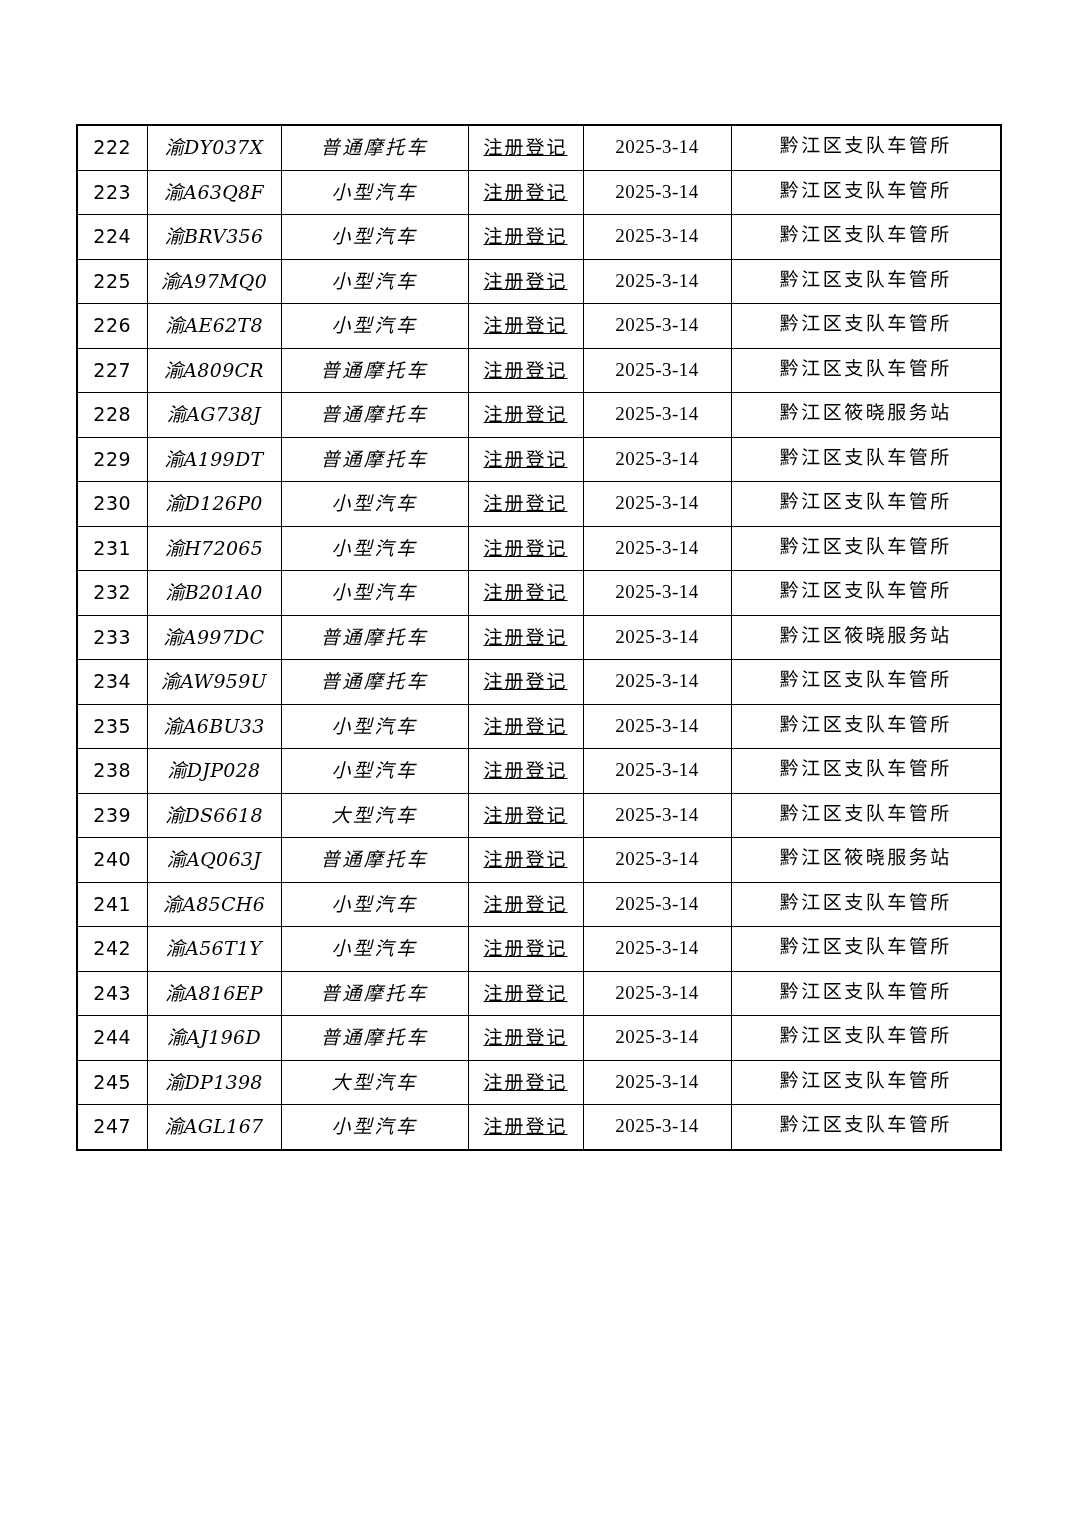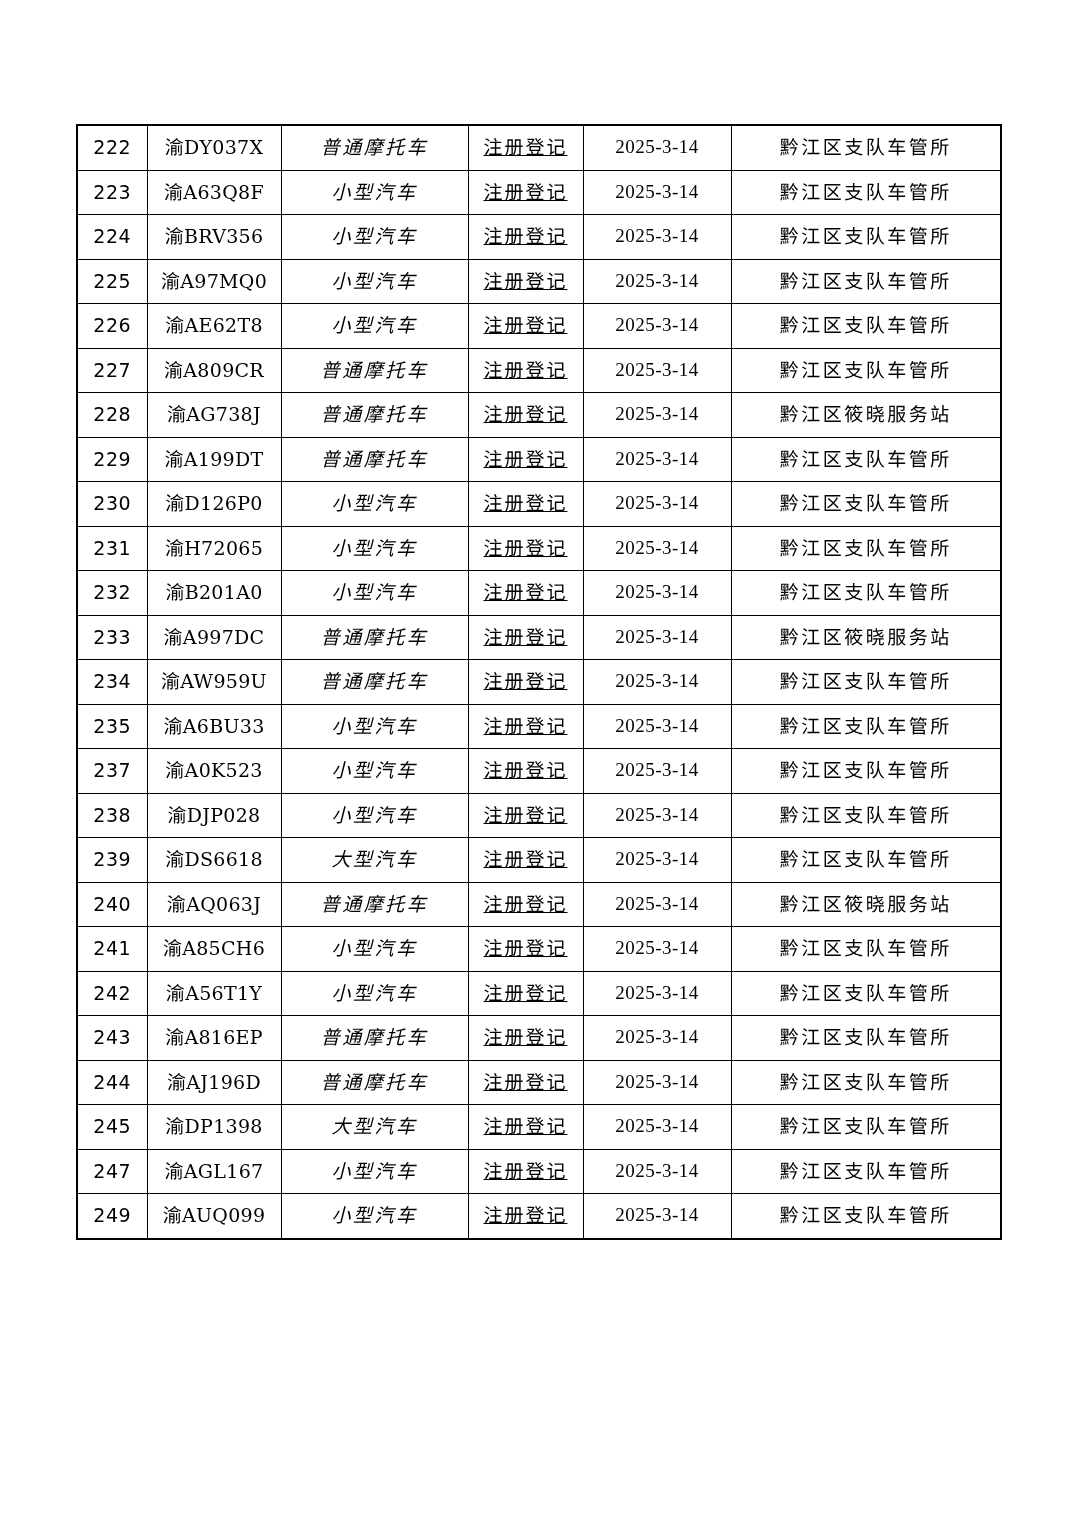--- a/index.html
+++ b/index.html
@@ -59,40 +59,42 @@
 
   td.cell-index {
     font-family: "DejaVu Sans", "Liberation Sans", sans-serif;
     font-size: 19px;
     letter-spacing: 0.5px;
   }
 
   td.cell-plate {
     font-size: 19px;
     letter-spacing: 0.3px;
+    font-style: italic;
   }
 
   td.cell-type {
     letter-spacing: 2.5px;
     font-style: italic;
   }
 
   td.cell-business {
     letter-spacing: 2px;
     text-decoration: underline;
   }
 
   td.cell-date {
     font-family: Liberation Serif, serif;
     font-size: 19px;
     letter-spacing: 0.5px;
   }
 
   td.cell-office {
     letter-spacing: 2.5px;
+    font-family: Liberation Mono, monospace;
   }
 </style>
 </head>
 <body>
 
 <div class="page">
   <div class="table-wrap">
     <table class="registry">
       <colgroup>
         <col class="c-index">
@@ -209,28 +211,20 @@
           </tr>
           <tr>
             <td class="cell-index">235</td>
             <td class="cell-plate">渝A6BU33</td>
             <td class="cell-type">小型汽车</td>
             <td class="cell-business">注册登记</td>
             <td class="cell-date">2025-3-14</td>
             <td class="cell-office">黔江区支队车管所</td>
           </tr>
           <tr>
-            <td class="cell-index">237</td>
-            <td class="cell-plate">渝A0K523</td>
-            <td class="cell-type">小型汽车</td>
-            <td class="cell-business">注册登记</td>
-            <td class="cell-date">2025-3-14</td>
-            <td class="cell-office">黔江区支队车管所</td>
-          </tr>
-          <tr>
             <td class="cell-index">238</td>
             <td class="cell-plate">渝DJP028</td>
             <td class="cell-type">小型汽车</td>
             <td class="cell-business">注册登记</td>
             <td class="cell-date">2025-3-14</td>
             <td class="cell-office">黔江区支队车管所</td>
           </tr>
           <tr>
             <td class="cell-index">239</td>
             <td class="cell-plate">渝DS6618</td>
@@ -283,28 +277,20 @@
             <td class="cell-index">245</td>
             <td class="cell-plate">渝DP1398</td>
             <td class="cell-type">大型汽车</td>
             <td class="cell-business">注册登记</td>
             <td class="cell-date">2025-3-14</td>
             <td class="cell-office">黔江区支队车管所</td>
           </tr>
           <tr>
             <td class="cell-index">247</td>
             <td class="cell-plate">渝AGL167</td>
-            <td class="cell-type">小型汽车</td>
-            <td class="cell-business">注册登记</td>
-            <td class="cell-date">2025-3-14</td>
-            <td class="cell-office">黔江区支队车管所</td>
-          </tr>
-          <tr>
-            <td class="cell-index">249</td>
-            <td class="cell-plate">渝AUQ099</td>
             <td class="cell-type">小型汽车</td>
             <td class="cell-business">注册登记</td>
             <td class="cell-date">2025-3-14</td>
             <td class="cell-office">黔江区支队车管所</td>
           </tr>
         </tbody>
     </table>
   </div>
 </div>
 

